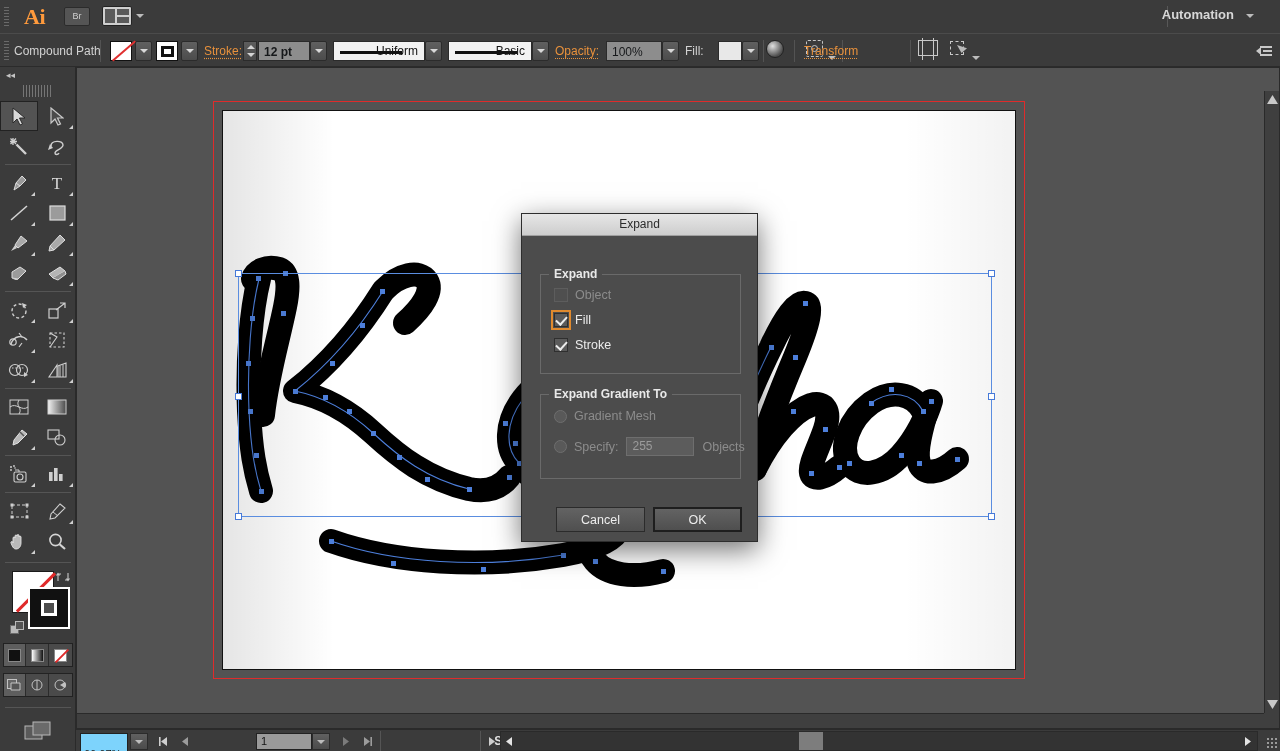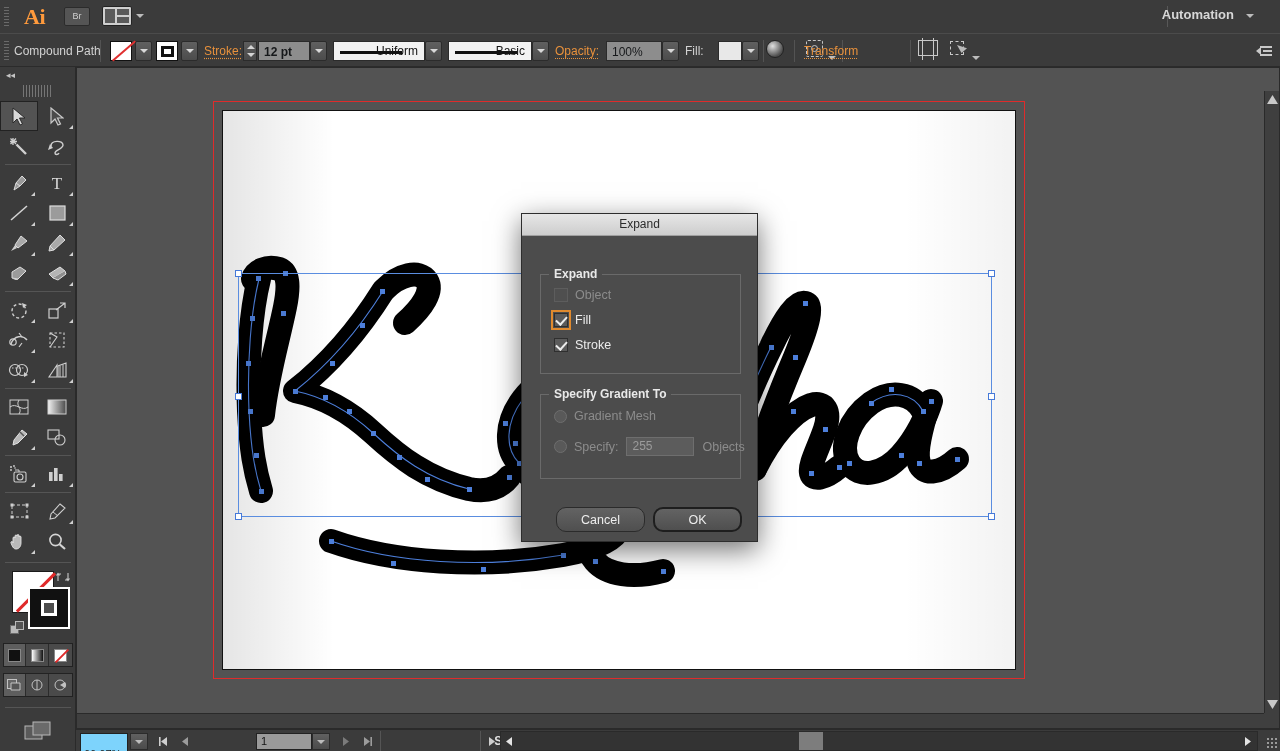--- a/index.html
+++ b/index.html
@@ -385,21 +385,21 @@
   .rdo{
     width:13px;height:13px;border-radius:50%;
     background:#595959; border:1px solid #6e6e6e; margin-right:7px; flex:none;
   }
   .numfield{
     width:68px; height:19px; background:#5c5c5c; border:1px solid #6e6e6e;
     color:#9b9b9b; font-size:12px; padding:1px 5px; margin:0 8px;
   }
   .btn{
     position:absolute; height:25px; background:linear-gradient(180deg,#636363,#4f4f4f);
-    border:1px solid #2b2b2b; border-radius:10px;
+    border:1px solid #2b2b2b; border-radius:0;
     color:#ededed; font-size:12.5px; display:flex; align-items:center; justify-content:center;
   }
   .btn.default{ border:2px solid #1e1e1e; }
 </style>
 </head>
 <body>
 
 <div id="app">
 
   <div class="desktop">
@@ -1013,21 +1013,21 @@
           <span class="cbx-label">Fill</span>
         </div>
 
         <div class="row" style="left:13px; top:63px;">
           <span class="cbx checked"></span>
           <span class="cbx-label">Stroke</span>
         </div>
       </div>
 
       <div class="group" style="left:18px; top:158px; width:201px; height:85px;">
-        <span class="group-legend">Specify Gradient To</span>
+        <span class="group-legend">Expand Gradient To</span>
 
         <div class="row" style="left:13px; top:14px;">
           <span class="rdo"></span>
           <span class="cbx-label disabled">Gradient Mesh</span>
         </div>
 
         <div class="row" style="left:13px; top:42px;">
           <span class="rdo"></span>
           <span class="cbx-label disabled">Specify:</span>
           <span class="numfield">255</span>

